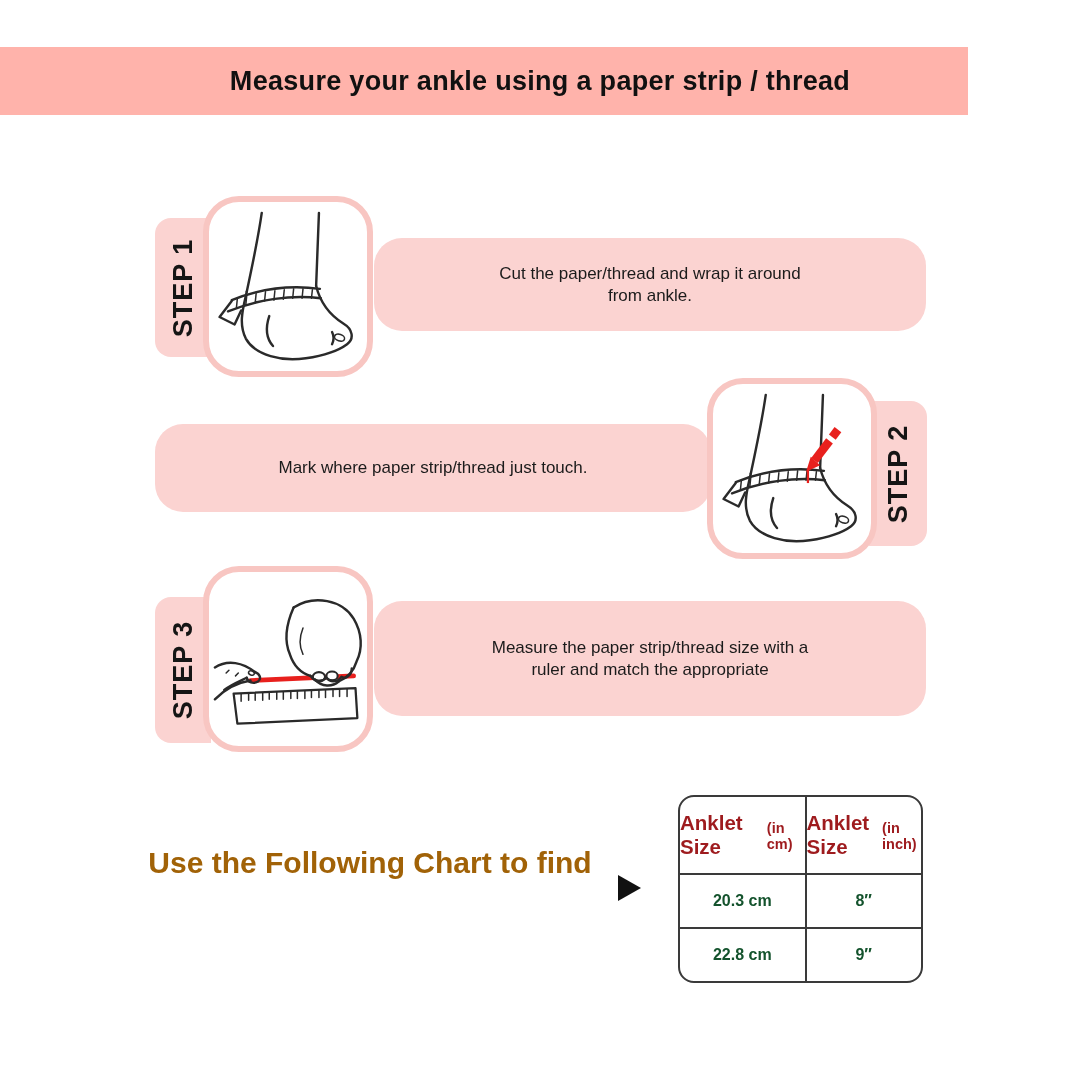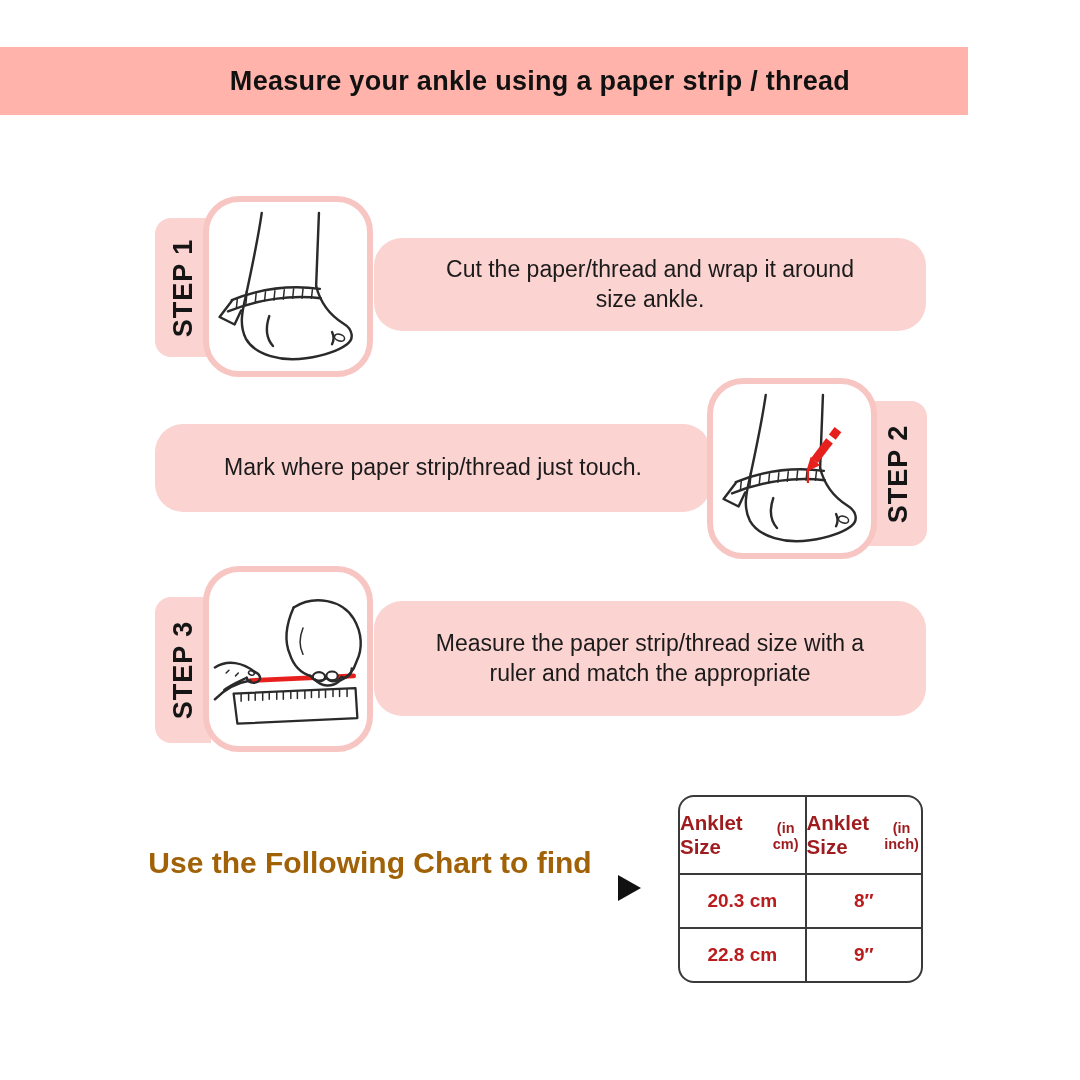--- a/index.html
+++ b/index.html
@@ -26,21 +26,21 @@
   
   .card{
     position:absolute;background:#fff;border:6px solid #f8c6c2;border-radius:36px;
     z-index:2;display:flex;align-items:center;justify-content:center;box-sizing:border-box;
   }
   
   .speech{
     position:absolute;background:#fbd3d1;border-radius:28px;z-index:0;
     display:flex;flex-direction:column;align-items:center;justify-content:center;
   }
-  .speech .line{font-size:23px;font-weight:500;line-height:1.28;color:#1b1b1b;}
+  .speech .line{font-size:17px;font-weight:500;line-height:1.28;color:#1b1b1b;}
   
   .chart-heading{
     position:absolute;left:120px;top:843px;width:500px;text-align:center;z-index:1;
   }
   .chart-heading .line{font-size:30px;font-weight:600;line-height:1.35;color:#a16207;}
   .arrow-right{
     position:absolute;left:618px;top:875px;width:0;height:0;
     border-left:23px solid #111;border-top:13px solid transparent;border-bottom:13px solid transparent;
   }
   .size-table{
@@ -49,25 +49,25 @@
     overflow:hidden;box-sizing:border-box;
   }
   .t-head{display:flex;flex:0 0 76px;}
   .t-head-cell{
     display:flex;flex-direction:row;align-items:center;justify-content:center;
     color:#9e1b1e;box-sizing:border-box;
   }
   .t-col-a{width:52.5%;border-right:2px solid #3a3a3a;}
   .t-col-b{width:47.5%;}
   .t-head-cell .t-title{font-size:20.5px;font-weight:800;}
-  .t-head-cell .t-sub{font-size:14.5px;font-weight:700;margin-top:2px;text-align:center;}
+  .t-head-cell .t-sub{font-size:14.5px;font-weight:700;margin-top:2px;}
   .t-row{display:flex;flex:1;border-top:2px solid #3a3a3a;}
   .t-cell{
     display:flex;align-items:center;justify-content:center;
-    font-size:19px;font-weight:700;color:#b91c1c;box-sizing:border-box;
+    font-size:16px;font-weight:700;color:#14532d;box-sizing:border-box;
   }
   svg .ink{stroke:#2a2a2a;stroke-width:2.6;fill:none;stroke-linecap:round;stroke-linejoin:round;}
   svg .thin{stroke:#2a2a2a;stroke-width:1.6;fill:none;stroke-linecap:round;}
   svg .red{stroke:#e8201d;fill:none;}
 </style>
 </head>
 <body>
 
 <div class="canvas">
 
@@ -87,21 +87,21 @@
       <path class="ink" d="M127,146 C129,142 129,137 127,133"></path>
       <ellipse class="thin" cx="135" cy="139" rx="5.5" ry="3.5" transform="rotate(18 135 139)"></ellipse>
       <path class="ink" d="M20,99 C50,87 84,83 114,87"></path>
       <path class="ink" d="M16,111 C48,98 84,93 115,97"></path>
       <path class="ink" d="M20,100 L7,117 L23,125 L30,110"></path>
       <path class="thin" d="M26,97 L25,107 M36,94 L35,104 M46,92 L45,102 M56,90 L55,100 M66,89 L65,99 M76,88 L75,98 M86,87 L85,97 M96,87 L95,97 M106,88 L105,97"></path>
     </svg>
   </div>
   <div class="speech" style="left:374px;top:238px;width:552px;height:93px;">
     <div class="line">Cut the paper/thread and wrap it around</div>
-    <div class="line">size ankle.</div>
+    <div class="line">from ankle.</div>
   </div>
 
   <div class="speech" style="left:155px;top:424px;width:556px;height:88px;">
     <div class="line">Mark where paper strip/thread just touch.</div>
   </div>
   <div class="card" style="left:707px;top:378px;width:170px;height:181px;">
     <svg width="150" height="162" viewBox="0 0 160 170">
       <path class="ink" d="M52,6 C48,34 42,62 36,90"></path>
       <path class="ink" d="M113,6 C112,30 111,56 110,84"></path>
       <path class="ink" d="M36,90 C32,108 27,124 35,140 C45,158 74,165 99,161 C119,158 135,152 143,146 C151,140 149,130 139,124 C123,114 114,100 110,84"></path>

